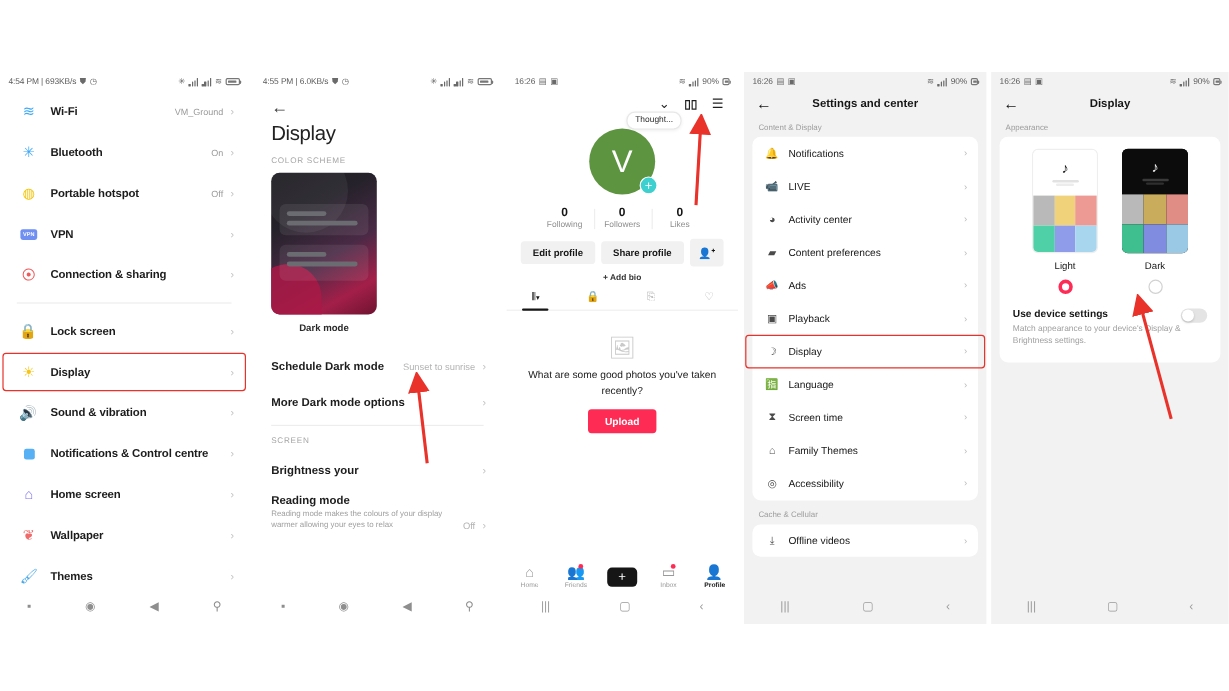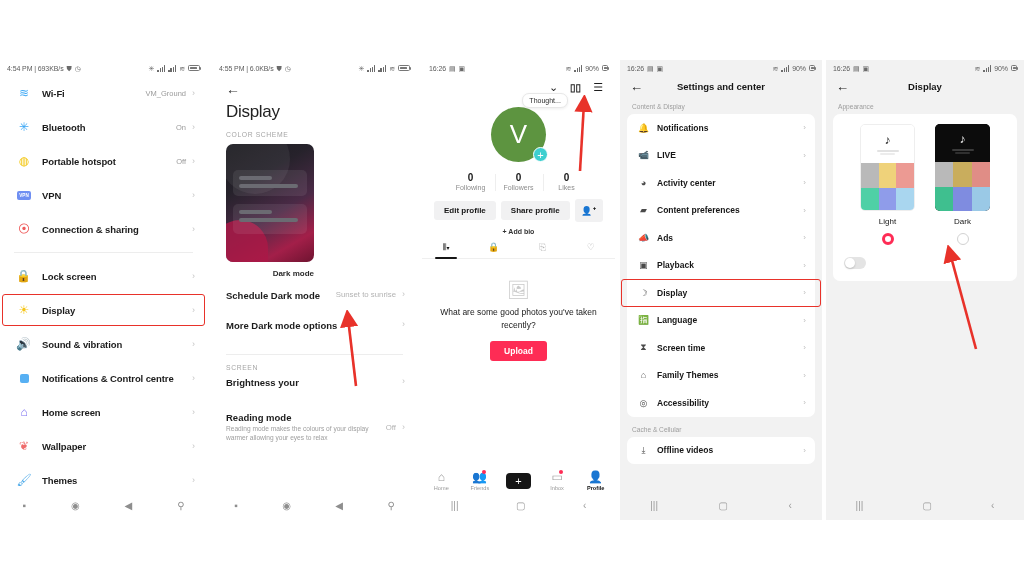--- a/index.html
+++ b/index.html
@@ -58,23 +58,23 @@
     width:88px; height:118px; border-radius:7px; position:relative; overflow:hidden;
   }
   .thumb.sel { outline:2px solid #4a9cf6; outline-offset:2px; }
   .th-light { background: linear-gradient(150deg,#8fc3f5 0%,#6fb2f2 35%,#9aa8e8 60%,#c15a92 80%,#b83b63 100%); }
   .th-dark  { background: linear-gradient(150deg,#1b1b20 0%,#26222b 30%,#4a2a46 58%,#a31f49 82%,#6e1330 100%); }
   .th-blob { position:absolute; border-radius:50%; }
   .card-ph { position:absolute; left:8%; width:84%; border-radius:5px; }
   .ln { position:absolute; border-radius:3px; }
   .th-cap { text-align:center; font-size:8px; font-weight:700; margin-top:7px; }
   .cap-sel { color:#3f8fe0; }
-  .cap-un { color:#2b2b2b;text-align:right; }
-
-  .p2-row { display:flex; height:30px; padding:0 12px 0 14px; }
+  .cap-un { color:#2b2b2b; }
+
+  .p2-row { display:flex; align-items:center; height:30px; padding:0 12px 0 14px; }
   .p2-row .lab { flex:1; font-size:9.5px; font-weight:700; color:#1c1c1c;}
   .p2-row .val { font-size:7.8px; color:#b3b3b3; padding-right:6px;}
   .p2-sub { font-size:6.6px; color:#9e9e9e; line-height:1.35; }
 
   
   .tt-top { display:flex; align-items:center; justify-content:flex-end; gap:12px; padding: 6px 12px 0 0; }
   .tt-ico { color:#1d1d1d; font-size:11px; line-height:1;}
   .avatar-area { display:flex; flex-direction:column; align-items:center; margin-top:2px; position:relative;}
   .bubble {
     position:absolute; top:-2px; left:52%; background:#fff; border:1px solid #e8e8e8;
@@ -117,21 +117,21 @@
   .plusbtn:after{content:"";position:absolute;right:-2.5px;top:0;width:8px;height:16px;border-radius:4px;background:#fe2c55;z-index:-1;}
 
   
   .tt-header { display:flex; align-items:center; padding: 4px 10px 8px; position:relative; }
   .tt-header .ba { font-size:13px; color:#161616; line-height:1;}
   .tt-header .ti { position:absolute; left:0; right:0; text-align:center; font-size:9.5px; font-weight:700; color:#161616;}
   .grp-cap { font-size:6.6px; color:#9d9d9d; padding: 2px 0 4px 12px; }
   .card { background:#fff; border-radius:7px; margin: 0 7px; overflow:visible; position:relative;}
   .srow { display:flex; align-items:center; height:27.5px; padding: 0 9px 0 10px; position:relative;}
   .srow .si { width:13px; font-size:9px; color:#4a4a4a; text-align:center; }
-  .srow .sl { flex:1; font-size:8.5px; font-weight:700; color:#161616; padding-left:7px;}
+  .srow .sl { flex:1; font-size:8.5px; font-weight:400; color:#161616; padding-left:7px;}
   .srow .sc { color:#bdbdbd; font-size:8px; font-weight:300;}
 
   
   .app-card { background:#fff; border-radius:7px; margin:0 7px; padding: 10px 0 12px; }
   .modes { display:flex; justify-content:center; gap:20px; }
   .mcol { text-align:center; }
   .mthumb { width:55px; height:87px; border-radius:5px; overflow:hidden; position:relative; }
   .m-head { height:38px; display:flex; flex-direction:column; align-items:center; justify-content:center; gap:3px;}
   .m-note { font-size:12px; }
   .m-lines { width:22px; }
@@ -337,21 +337,21 @@
       <span class="chev">›</span>
     </div>
 
     <div class="miui-sep" style="margin:4px 14px 0"></div>
     <div class="sec-cap">SCREEN</div>
 
     <div class="p2-row">
       <span class="lab">Brightness your</span>
       <span class="chev">›</span>
     </div>
-    <div class="p2-row" style="height:auto;align-items:center;padding-top:5px;">
+    <div class="p2-row" style="height:auto;align-items:flex-end;padding-top:5px;">
       <span style="flex:1">
         <span class="lab" style="display:block">Reading mode</span>
         <span class="p2-sub" style="display:block;margin-top:2px;padding-right:4px;">Reading mode makes the colours of your display warmer allowing your eyes to relax</span>
       </span>
       <span class="val" style="margin-top:1px">Off</span>
       <span class="chev" style="margin-top:1px">›</span>
     </div>
 
     <div class="navbar miui" style="background:#fff">
       <span>▪</span>
@@ -637,20 +637,24 @@
                 <div style="background:#7f8ce0"></div>
                 <div style="background:#9ac9e6"></div>
             </div>
           </div>
           <div class="m-lab">Dark</div>
           <div class="radio"></div>
         </div>
       </div>
 
       <div class="dev-row">
+        <div class="dev-txt">
+          <div class="dev-t">Use device settings</div>
+          <div class="dev-s">Match appearance to your device's Display &amp; Brightness settings.</div>
+        </div>
         <div class="toggle">
             <b></b>
           </div>
       </div>
     </div>
 
     <div class="navbar">
       <span>|||</span>
       <span>▢</span>
       <span>‹</span>

